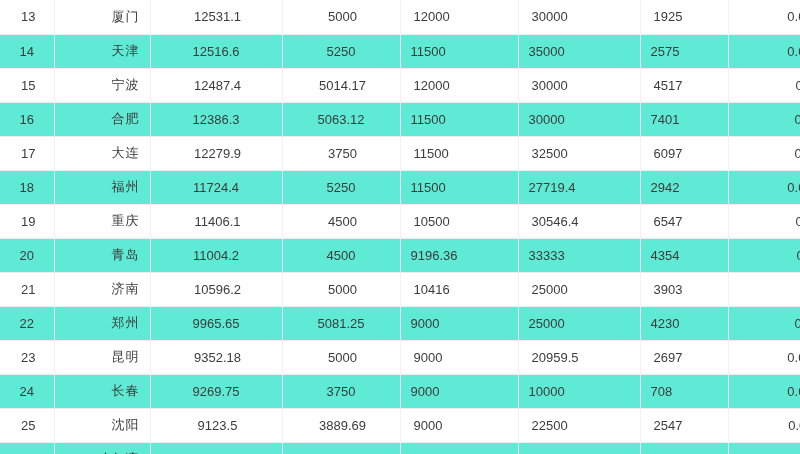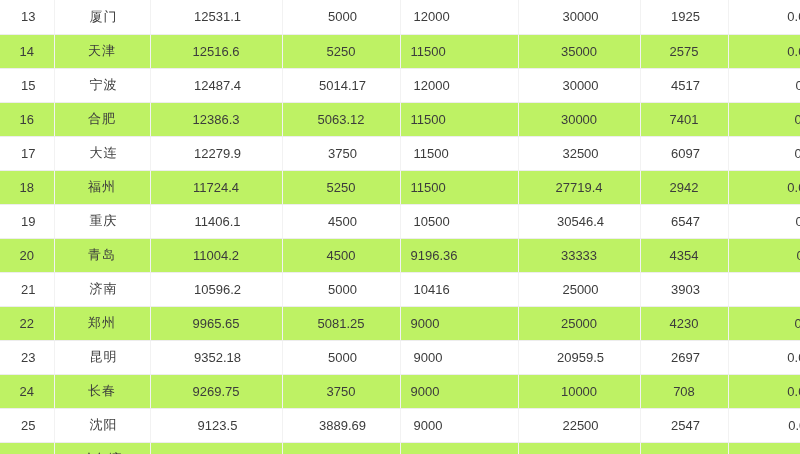--- a/index.html
+++ b/index.html
@@ -27,33 +27,33 @@
     padding: 0 10px;
     box-sizing: border-box;
     white-space: nowrap;
     overflow: hidden;
     color: #3c3c3c;
   }
   table.data-table td:last-child {
     border-right: none;
   }
   .col-rank   { width: 54px;  text-align: center; }
-  .col-city   { width: 96px;  text-align: center; }
+  .col-city   { width: 96px;  text-align: right; }
   .col-c1     { width: 132px; text-align: center; }
   .col-c2     { width: 118px; text-align: center; }
   .col-c3     { width: 118px; text-align: left; }
-  .col-c4     { width: 122px; text-align: center; }
-  .col-c5     { width: 88px;  text-align: center; }
+  .col-c4     { width: 122px; text-align: left; }
+  .col-c5     { width: 88px;  text-align: left; }
   .col-c6     { width: 138px; text-align: right; }
   tr.row-even td {
     background: #ffffff;
     padding-left: 13px;
   }
   tr.row-odd td {
-    background: #bef264;
+    background: #5eead4;
   }
   .city-name {
     letter-spacing: 1px;
   }
 </style>
 </head>
 <body>
 
 <table class="data-table">
   <tbody>

